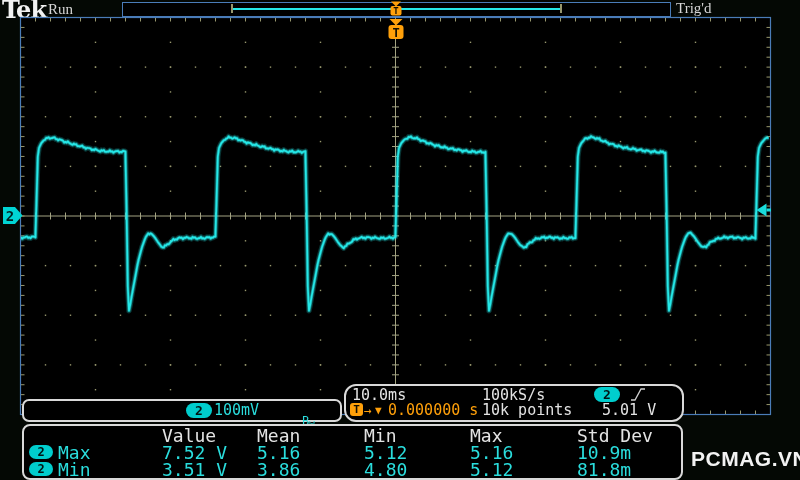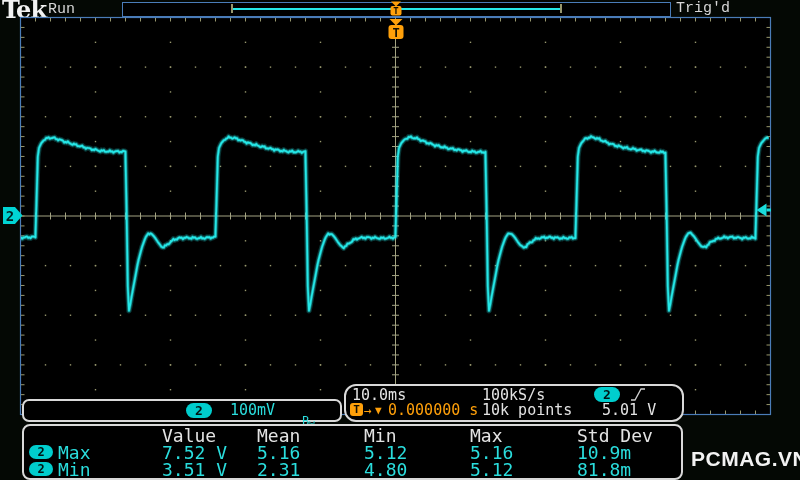--- a/index.html
+++ b/index.html
@@ -4,21 +4,21 @@
 <style>
   html,body{margin:0;padding:0;background:#000;}
   .screen{
     position:relative;width:800px;height:480px;background:#040804;
     font-family:"DejaVu Sans Mono",monospace;overflow:hidden;
     -webkit-font-smoothing:none;
   }
   .abs{position:absolute;}
   .tek-logo{left:2px;top:-5px;font-family:"DejaVu Serif",serif;font-weight:bold;
     font-size:24px;color:#f2f2f2;letter-spacing:-1px;}
-  .hdr-txt{font-family:Liberation Mono, monospace;font-size:15px;color:#d6d6d6;}
+  .hdr-txt{font-family:Liberation Serif, serif;font-size:15px;color:#d6d6d6;}
   .run-txt{left:48px;top:1px;}
   .trig-txt{left:676px;top:0px;}
   
   .recbar{left:122px;top:2px;width:547px;height:13px;border:1px solid var(--blue);
     background:#000;}
   .recwin{position:absolute;left:109px;top:5px;width:329px;height:2px;background:var(--trace);}
   .recbracket{position:absolute;top:1px;width:2px;height:9px;background:var(--tan);}
   svg{position:absolute;left:0;top:0;pointer-events:none;}
   
   .panel{position:absolute;background:#000;border:2px solid #d9d9d9;border-radius:8px;}
@@ -648,21 +648,21 @@
     </g>
 
     <g>
       <polygon points="756.5,210 766.5,203.5 766.5,216.5" fill="#19dcdc"></polygon>
       <rect x="766.5" y="208.5" width="4.5" height="3" fill="#19dcdc"></rect>
     </g>
   </svg>
 
   <div class="panel ch-panel">
     <div class="badge badge2" style="left:162px;top:2px;">2</div>
-    <div class="abs cyan ro" style="left:206px;top:2px;">100mV</div>
+    <div class="abs cyan ro" style="left:190px;top:2px;">100mV</div>
     <div class="abs cyan" style="left:278px;top:1px;font-size:12px;margin-top:12px;"><span>B</span><span class="bw-sub">W</span></div>
   </div>
 
   <div class="panel tb-panel">
     <div class="abs white ro" style="left:6px;top:2px;">10.0ms</div>
     <div class="abs white ro" style="left:136px;top:2px;">100kS/s</div>
     <div class="badge badge2" style="left:248px;top:1px;">2</div>
     <svg width="16" height="16" style="left:284px;top:1px;position:absolute;">
       <path d="M1,13 H5 L11,2 H15" stroke="#cfcfcf" stroke-width="1.3" fill="none"></path>
     </svg>
@@ -687,21 +687,21 @@
       <div class="abs cyan tbl" style="left:138px;top:20px;">7.52 V</div>
       <div class="abs cyan tbl" style="left:233px;top:20px;">5.16</div>
       <div class="abs cyan tbl" style="left:340px;top:20px;">5.12</div>
       <div class="abs cyan tbl" style="left:446px;top:20px;">5.16</div>
       <div class="abs cyan tbl" style="left:553px;top:20px;">10.9m</div>
     </div>
     <div>
       <div class="badge badge3" style="left:5px;top:36px;">2</div>
       <div class="abs cyan tbl" style="left:34px;top:37px;">Min</div>
       <div class="abs cyan tbl" style="left:138px;top:37px;">3.51 V</div>
-      <div class="abs cyan tbl" style="left:233px;top:37px;">2.31</div>
+      <div class="abs cyan tbl" style="left:233px;top:37px;">3.86</div>
       <div class="abs cyan tbl" style="left:340px;top:37px;">4.80</div>
       <div class="abs cyan tbl" style="left:446px;top:37px;">5.12</div>
       <div class="abs cyan tbl" style="left:553px;top:37px;">81.8m</div>
     </div>
   </div>
 
   <div class="abs watermark">PCMAG.VN</div>
 </div>
 
 </body></html>

